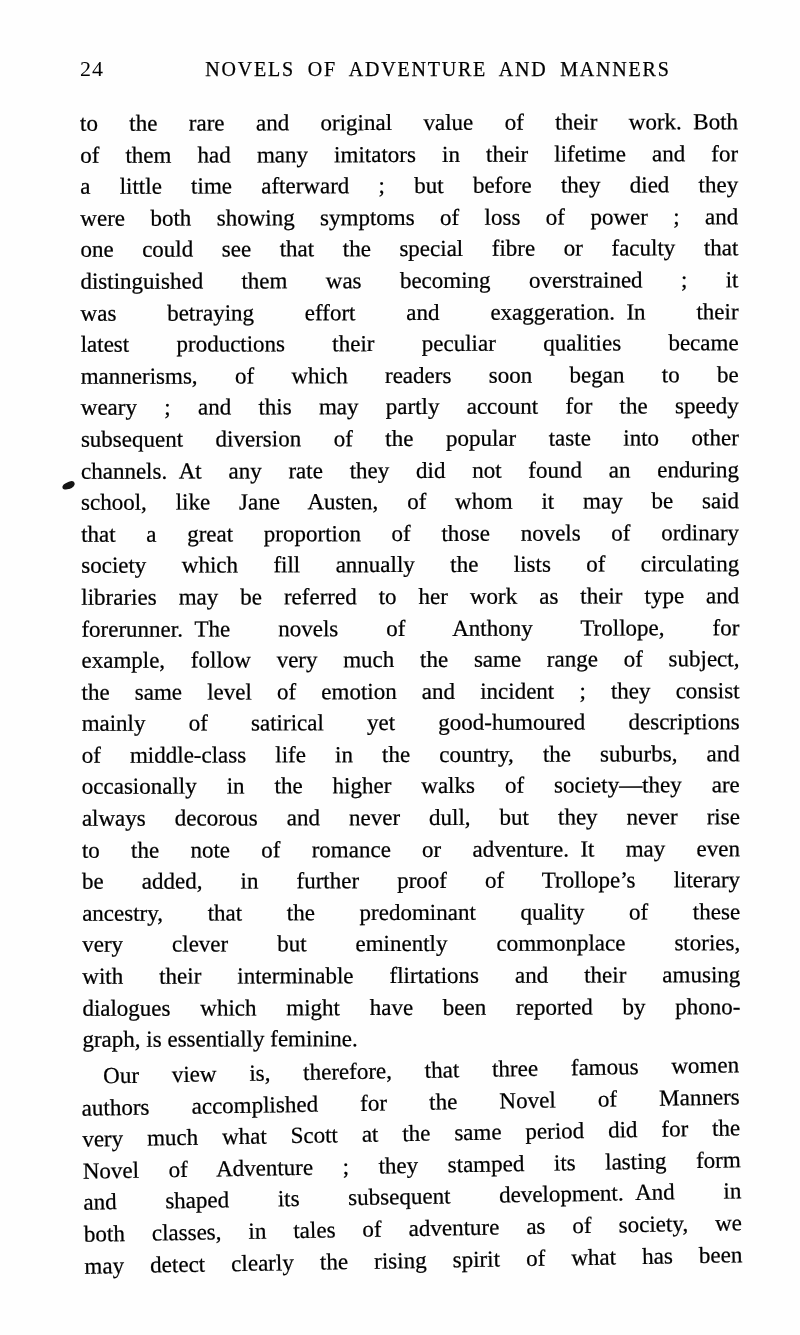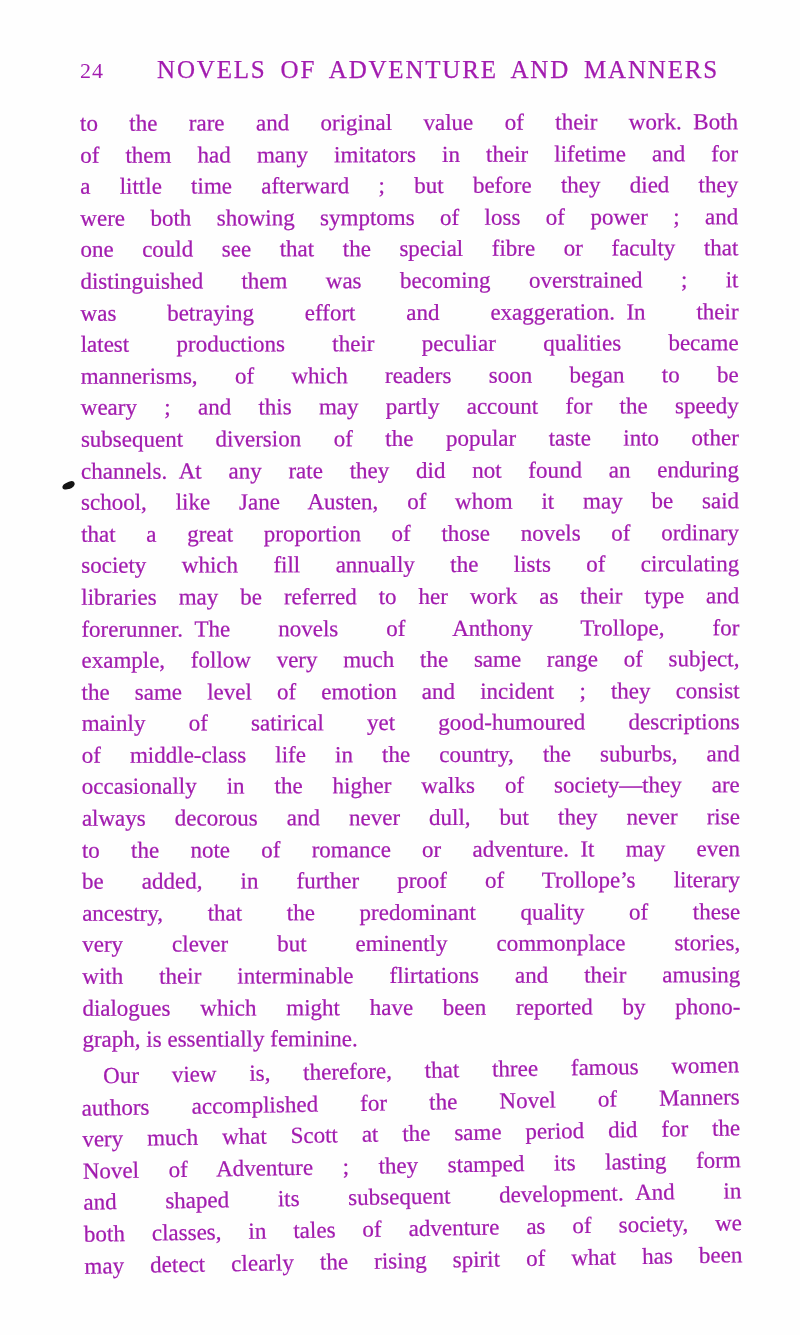--- a/index.html
+++ b/index.html
@@ -3,39 +3,39 @@
 <meta charset="utf-8">
 <style>
   html, body { margin: 0; padding: 0; }
   .page {
     position: relative;
     width: 800px;
     height: 1335px;
     background: #fefefe;
     overflow: hidden;
     font-family: "Liberation Serif", "DejaVu Serif", serif;
-    color: #a21caf;
+    color: #000000;
   }
   .page-header {
     position: absolute;
     top: 56px;
     left: 80px;
     width: 658px;
     display: flex;
     align-items: baseline;
   }
   .page-number {
     font-size: 22px;
     width: 58px;
     letter-spacing: 1px;
   }
   .running-title {
     flex: 1;
     text-align: center;
-    font-size: 25px;
+    font-size: 20px;
     letter-spacing: 1.8px;
     word-spacing: 6px;
     -webkit-text-stroke: 0.25px;
   }
   .page-body {
     position: absolute;
     top: 107px;
     left: 80px;
     width: 658px;
     font-size: 23px;

